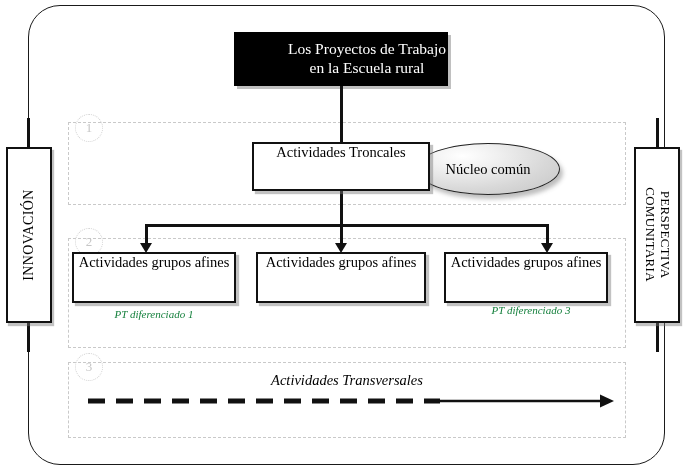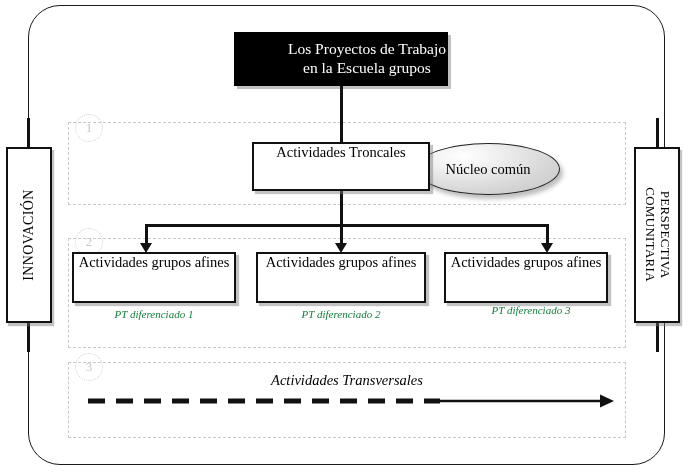--- a/index.html
+++ b/index.html
@@ -132,21 +132,21 @@
   <div class="region" id="region-2"></div>
   <div class="region" id="region-3"></div>
 
   <div class="badge" id="badge-1">1</div>
   <div class="badge" id="badge-2">2</div>
   <div class="badge" id="badge-3">3</div>
 
   <div class="title-box">
     <div>
       <span>Los Proyectos de Trabajo</span>
-      <span>en la Escuela grupos</span>
+      <span>en la Escuela rural</span>
     </div>
   </div>
 
   <div class="vline" id="conn-title-troncales"></div>
   <div class="vline" id="conn-troncales-down"></div>
   <div class="hline" id="conn-branch-h"></div>
   <div class="vline" id="conn-branch-left"></div>
   <div class="vline" id="conn-branch-mid"></div>
   <div class="vline" id="conn-branch-right"></div>
   <div class="arrowhead-down" id="ah-left"></div>
@@ -169,21 +169,20 @@
     <span>Actividades grupos afines</span>
   </div>
   <div class="node" id="node-afines-2">
     <span>Actividades grupos afines</span>
   </div>
   <div class="node" id="node-afines-3">
     <span>Actividades grupos afines</span>
   </div>
 
   <div class="caption" id="cap-1">PT diferenciado 1</div>
-  <div class="caption" id="cap-2">PT diferenciado 2</div>
   <div class="caption" id="cap-3">PT diferenciado 3</div>
 
   <div class="side-box" id="side-left">
     <span class="vtext-up">INNOVACIÓN</span>
   </div>
   <div class="side-box" id="side-right">
     <span class="vtext-down">
       <span>PERSPECTIVA</span><br>
       <span>COMUNITARIA</span>
     </span>

